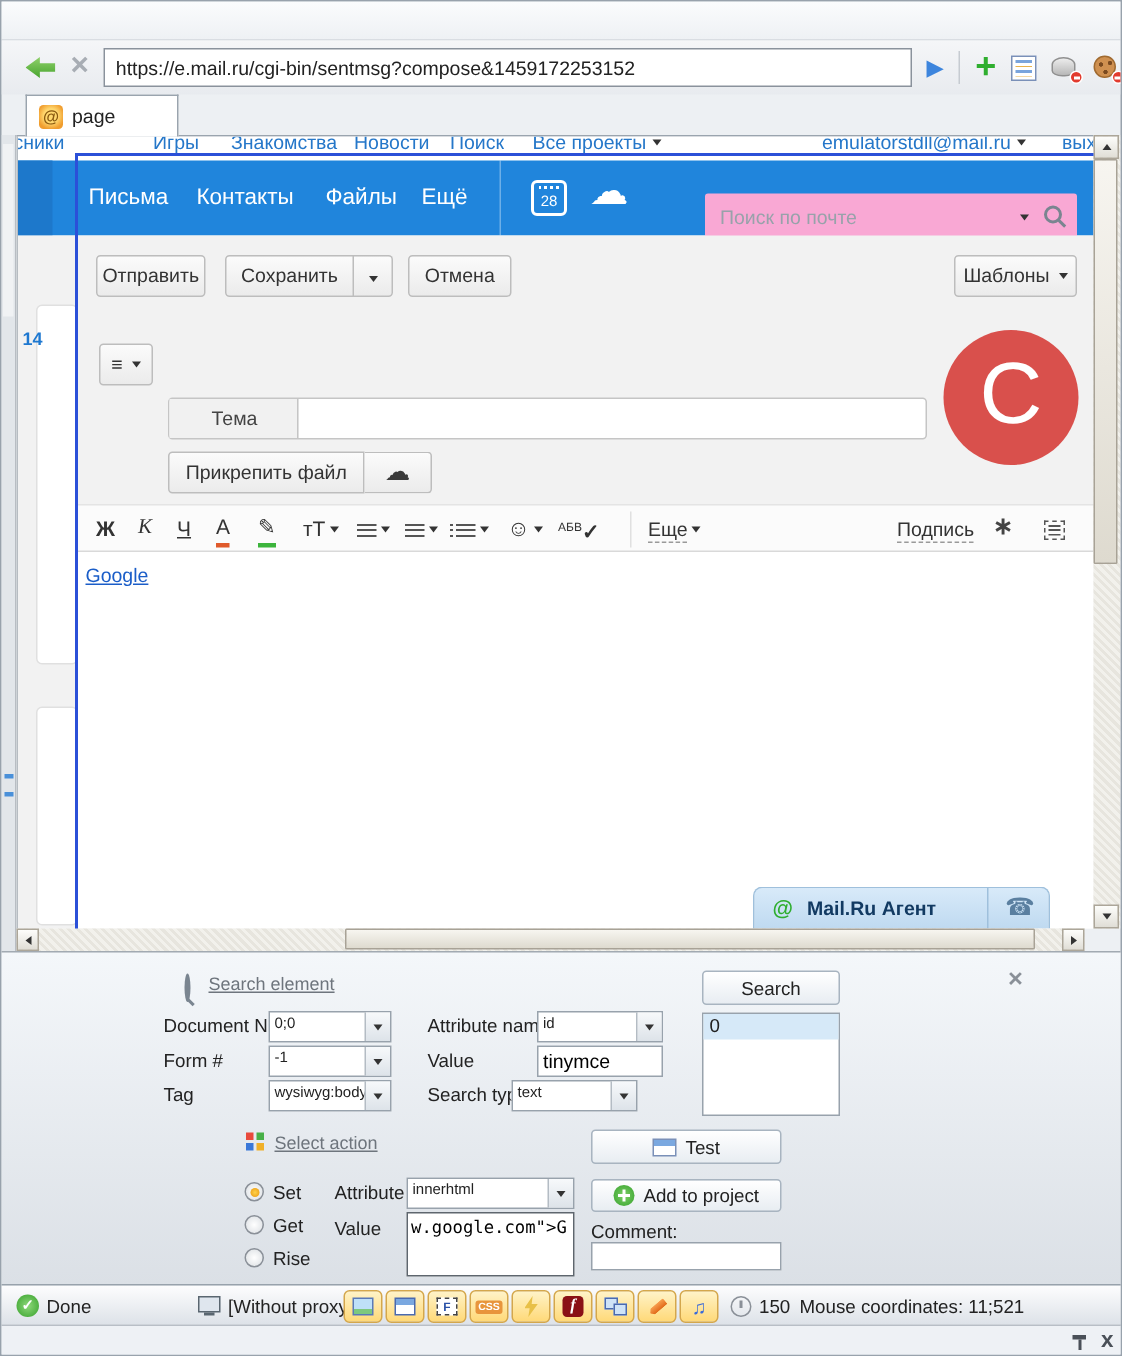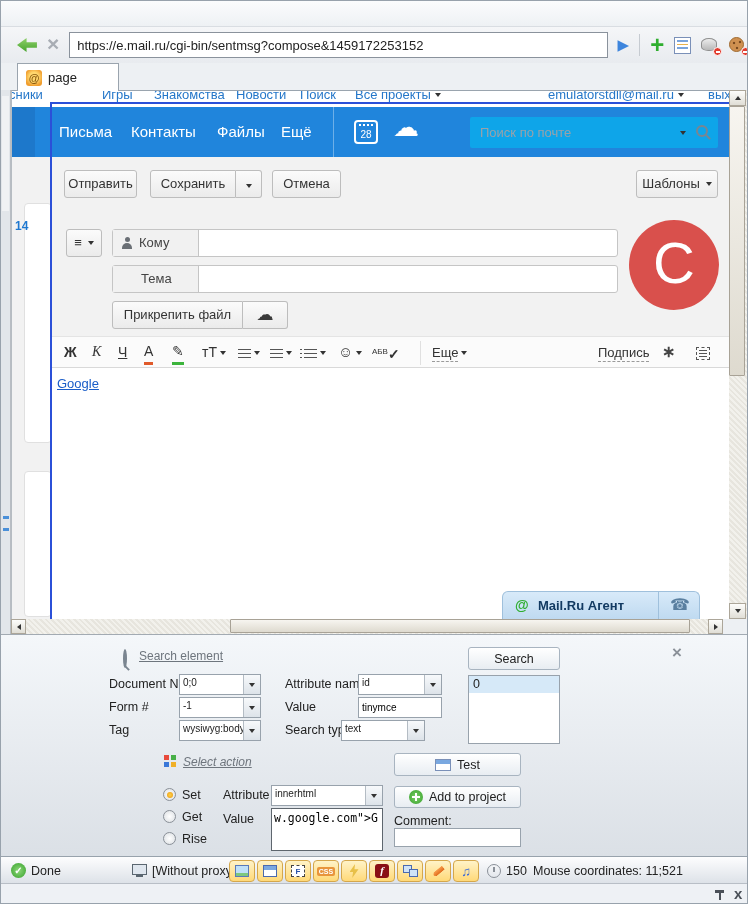--- a/index.html
+++ b/index.html
@@ -46,21 +46,21 @@
   .plink .tri-down { display:inline-block; margin-left:4px; color:#2577c9; vertical-align:2px; }
 
   .bluebar { left:0; top:16px; width:718px; height:50px; background:#2085dc; }
   .bluebar .darkstrip { position:absolute; left:0; top:0; width:23px; height:50px; background:#1d78cb; }
   .bnav { position:absolute; top:0; height:50px; line-height:50px; color:#fff; font-size:15px; }
   .bb-divider { position:absolute; left:321px; top:0; width:1px; height:50px; background:rgba(255,255,255,0.35); }
   .cal-icon { position:absolute; left:342px; top:13px; width:24px; height:24px; border:2px solid #fff; border-radius:4px; color:#fff; font-size:10px; text-align:center; line-height:26px; }
   .cal-icon::before { content:""; position:absolute; left:3px; top:2px; width:14px; height:2px;
       background:repeating-linear-gradient(to right,#fff 0 2px,transparent 2px 4px); }
   .cloud-white { position:absolute; left:381px; top:5px; color:#fff; font-size:26px; }
-  .msearch { position:absolute; left:458px; top:10px; width:248px; height:31px; background:#0ea5e9; border-radius:2px; }
+  .msearch { position:absolute; left:458px; top:22px; width:248px; height:31px; background:#f9a8d4; border-radius:2px; }
   .msearch input { position:absolute; left:0; top:0; width:200px; height:31px; border:none; outline:none; padding:0 10px; font-size:13px; font-family:"Liberation Sans",sans-serif; color:#333; background:transparent; }
   .msearch input::placeholder { color:#98a2aa; }
   .msearch .tri-down { position:absolute; right:32px; top:14px; color:#9aa2aa; }
   .mag { width:10px; height:10px; border:2px solid #7a8590; border-radius:50%; position:relative; }
   .mag::after { content:""; position:absolute; width:6px; height:2px; background:#7a8590; transform:rotate(45deg); right:-5px; bottom:-3px; }
   .msearch .mag { position:absolute; right:10px; top:8px; width:12px; height:12px; }
 
   .page-bg { left:0; top:66px; width:718px; height:463px; background:#f2f2f2; }
   .leftcol-box { position:absolute; background:#fff; border:1px solid #e0e0e0; border-radius:4px; }
   .unread { position:absolute; left:3px; top:128px; color:#1e78d0; font-weight:bold; font-size:12px; }
@@ -113,21 +113,21 @@
   .vscroll { left:728px; top:89px; width:18px; height:529px; }
 
   
   .tool-panel { left:0; top:633px; width:748px; height:222px; background:linear-gradient(#f4f7fa,#dbe0e6); border-top:1px solid #a2aab2; }
   .pn-title { position:absolute; font-size:12px; color:#6e757d; text-decoration:underline; }
   .pn-label { position:absolute; font-size:12.5px; color:#222; }
   .pbtn { position:absolute; background:linear-gradient(#ffffff,#e8edf2); border:1px solid #a8b4c0; border-radius:3px; font-size:12.5px; color:#222; display:flex; align-items:center; justify-content:center; gap:6px; }
   .combo { position:absolute; height:21px; background:#fff; border:1px solid #98a2ac; }
   .combo .val { position:absolute; left:0; top:0; right:17px; bottom:0; padding:2px 3px; font-size:10px; white-space:nowrap; overflow:hidden; }
   .combo .dd { position:absolute; right:0; top:0; width:17px; bottom:0; background:linear-gradient(#f7f9fb,#dde3e9); border-left:1px solid #b4bcc4; display:flex; align-items:center; justify-content:center; }
-  .tinput { position:absolute; height:21px; background:#fff; border:1px solid #98a2ac; font-size:10px; padding:0 3px; font-family:"Liberation Sans",sans-serif; }
+  .tinput { position:absolute; height:21px; background:#fff; border:1px solid #98a2ac; font-size:13px; padding:0 3px; font-family:"Liberation Sans",sans-serif; }
   .listbox { position:absolute; left:467px; top:40px; width:92px; height:69px; background:#fff; border:1px solid #98a2ac; }
   .listbox .item { height:17px; background:#d6e9f8; font-size:12.5px; padding:1px 4px; }
   .radio { position:absolute; width:13px; height:13px; border-radius:50%; border:1px solid #8a9098; background:radial-gradient(#fff,#dadee2); }
   .radio.checked::after { content:""; position:absolute; left:2.5px; top:2.5px; width:6px; height:6px; border-radius:50%; background:radial-gradient(#ffd24a,#e8960f); }
   .val-textarea { position:absolute; left:270px; top:173px; width:112px; height:43px; border:1px solid #5e666e; background:#fff; font-family:"DejaVu Sans Mono",monospace; font-size:11.5px; resize:none; padding:2px; }
   .sa-icon { position:absolute; width:14px; height:14px; }
   .sa-icon i { position:absolute; width:5px; height:5px; }
   .pn-close { position:absolute; color:#8a9098; font-size:17px; font-weight:bold; }
   .win-mini { display:inline-block; width:16px; height:12px; border:1px solid #7a90b8; background:linear-gradient(#7aa8e0 0 4px,#fff 4px); }
   .plus-circle { display:inline-block; width:14px; height:14px; border-radius:50%; background:radial-gradient(#7ed06a,#35a02a); position:relative; }
@@ -235,24 +235,20 @@
     </div>
     <span class="unread">14</span>
 
     <div class="mbtn" style="left:52px;top:79px;width:73px;">Отправить</div>
     <div class="mbtn" style="left:138px;top:79px;width:86px;border-radius:3px 0 0 3px;">Сохранить</div>
     <div class="split-dd" style="left:224px;top:79px;width:26px;"><span class="tri down" style="display:inline-block;"></span></div>
     <div class="mbtn" style="left:260px;top:79px;width:69px;">Отмена</div>
     <div class="mbtn" style="left:624px;top:79px;width:82px;"><span>Шаблоны</span><span class="tri-down tri down"></span></div>
 
     <div class="mbtn" style="left:54px;top:138px;width:36px;">≡<span class="tri-down tri down"></span></div>
-    <div class="field" style="left:100px;top:138px;width:506px;">
-      <span class="field-label" style="padding-left:26px;"><span class="person-icon"></span><span>Кому</span></span>
-      <input class="abs" style="left: 88px; top: 1px; width: 415px; height: 24px; border: none; outline: none; font-family: &quot;Liberation Sans&quot;, sans-serif;">
-    </div>
     <div class="field" style="left:100px;top:174px;width:506px;">
       <span class="field-label" style="padding-left:28px;"><span>Тема</span></span>
       <input class="abs" style="left: 88px; top: 1px; width: 415px; height: 24px; border: none; outline: none; font-family: &quot;Liberation Sans&quot;, sans-serif;">
     </div>
     <div class="mbtn" style="left:100px;top:210px;width:131px;border-radius:3px 0 0 3px;">Прикрепить файл</div>
     <div class="split-dd" style="left:231px;top:210px;width:45px;"><span style="font-size:17px;color:#3a3a3a;">☁</span></div>
 
     <div class="avatar-circle">C</div>
 
     <div class="abs fmtbar">
@@ -357,21 +353,21 @@
     <div class="listbox">
       <div class="item">0</div>
     </div>
 
     <span class="sa-icon" style="left:163px;top:120px;">
       <i style="left:0;top:0;background:#e84a3c;"></i>
         <i style="left:7px;top:0;background:#48b048;"></i>
       <i style="left:0;top:7px;background:#3a78d8;"></i>
         <i style="left:7px;top:7px;background:#f0b028;"></i>
     </span>
-    <span class="pn-title" style="left:182px;top:120px;font-style:italic;">Select action</span>
+    <span class="pn-title" style="left:182px;top:120px;">Select action</span>
     <div class="pbtn" style="left:393px;top:118px;width:127px;height:23px;">
         <span class="win-mini"></span>
         <span>Test</span>
       </div>
 
     <span class="radio checked" style="left:162px;top:153px;"></span>
     <span class="pn-label" style="left:181px;top:153px;">Set</span>
     <span class="radio" style="left:162px;top:175px;"></span>
     <span class="pn-label" style="left:181px;top:175px;">Get</span>
     <span class="radio" style="left:162px;top:197px;"></span>

